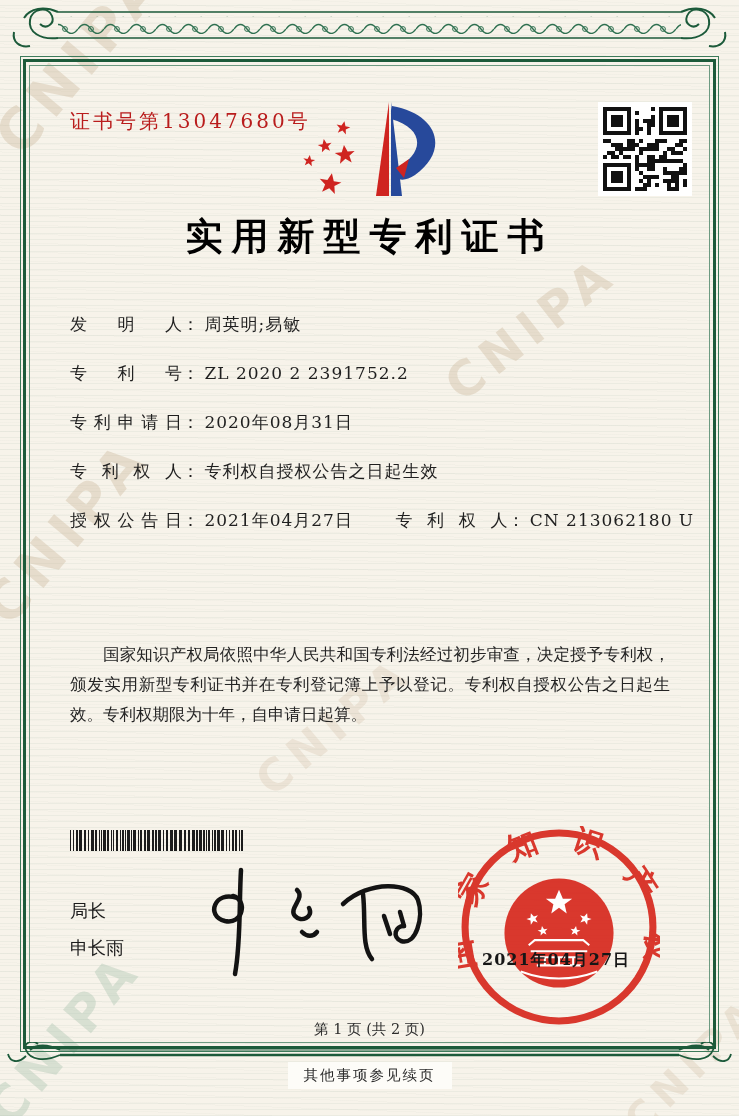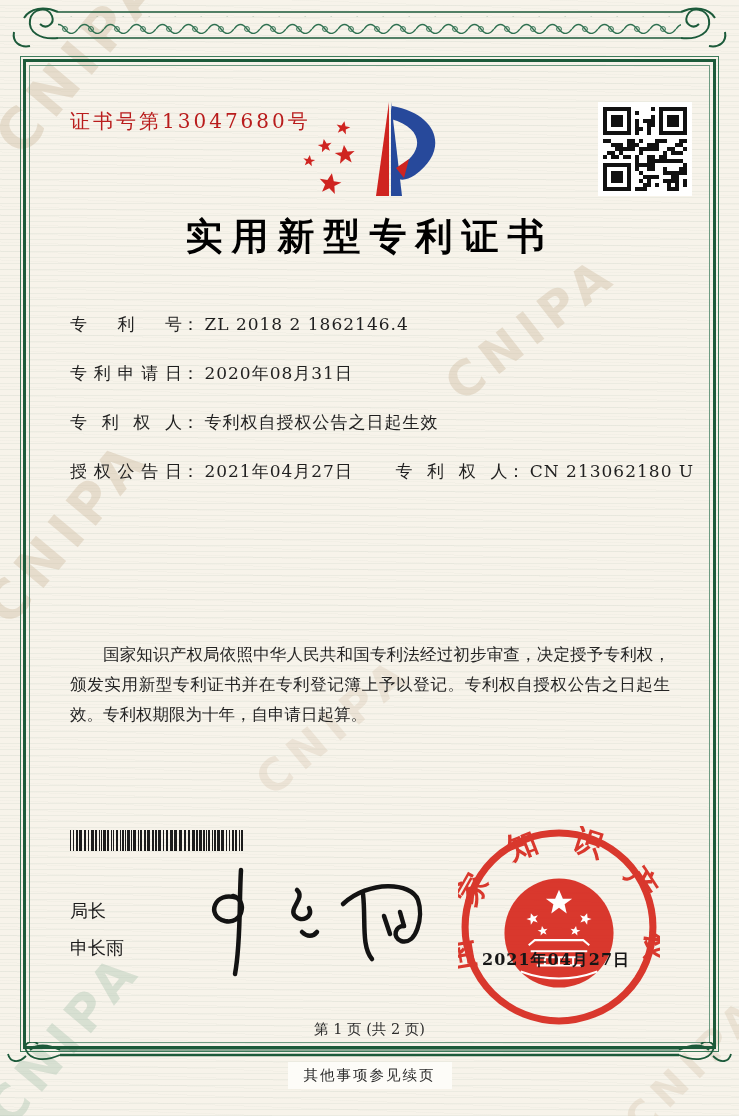--- a/index.html
+++ b/index.html
@@ -244,22 +244,26 @@
       <rect x="66" y="10" width="12" height="12" fill="#111"></rect>
       <rect x="2" y="58" width="28" height="28" fill="#111"></rect>
       <rect x="6" y="62" width="20" height="20" fill="#fff"></rect>
       <rect x="10" y="66" width="12" height="12" fill="#111"></rect>
     </svg>
 
   <div class="title">实用新型专利证书</div>
 
   <div class="fields">
     <div class="frow">
+      <span class="flbl">发明人</span><span>：</span>
+      <span class="fval">周英明;易敏</span>
+    </div>
+    <div class="frow">
       <span class="flbl">专利号</span><span>：</span>
-      <span class="fval">ZL 2018 2 1862146.4</span>
+      <span class="fval">ZL 2020 2 2391752.2</span>
     </div>
     <div class="frow">
       <span class="flbl">专利申请日</span><span>：</span>
       <span class="fval">2020年08月31日</span>
     </div>
     <div class="frow">
       <span class="flbl">专利权人</span><span>：</span>
       <span class="fval">专利权自授权公告之日起生效</span>
     </div>
     <div class="frow">

